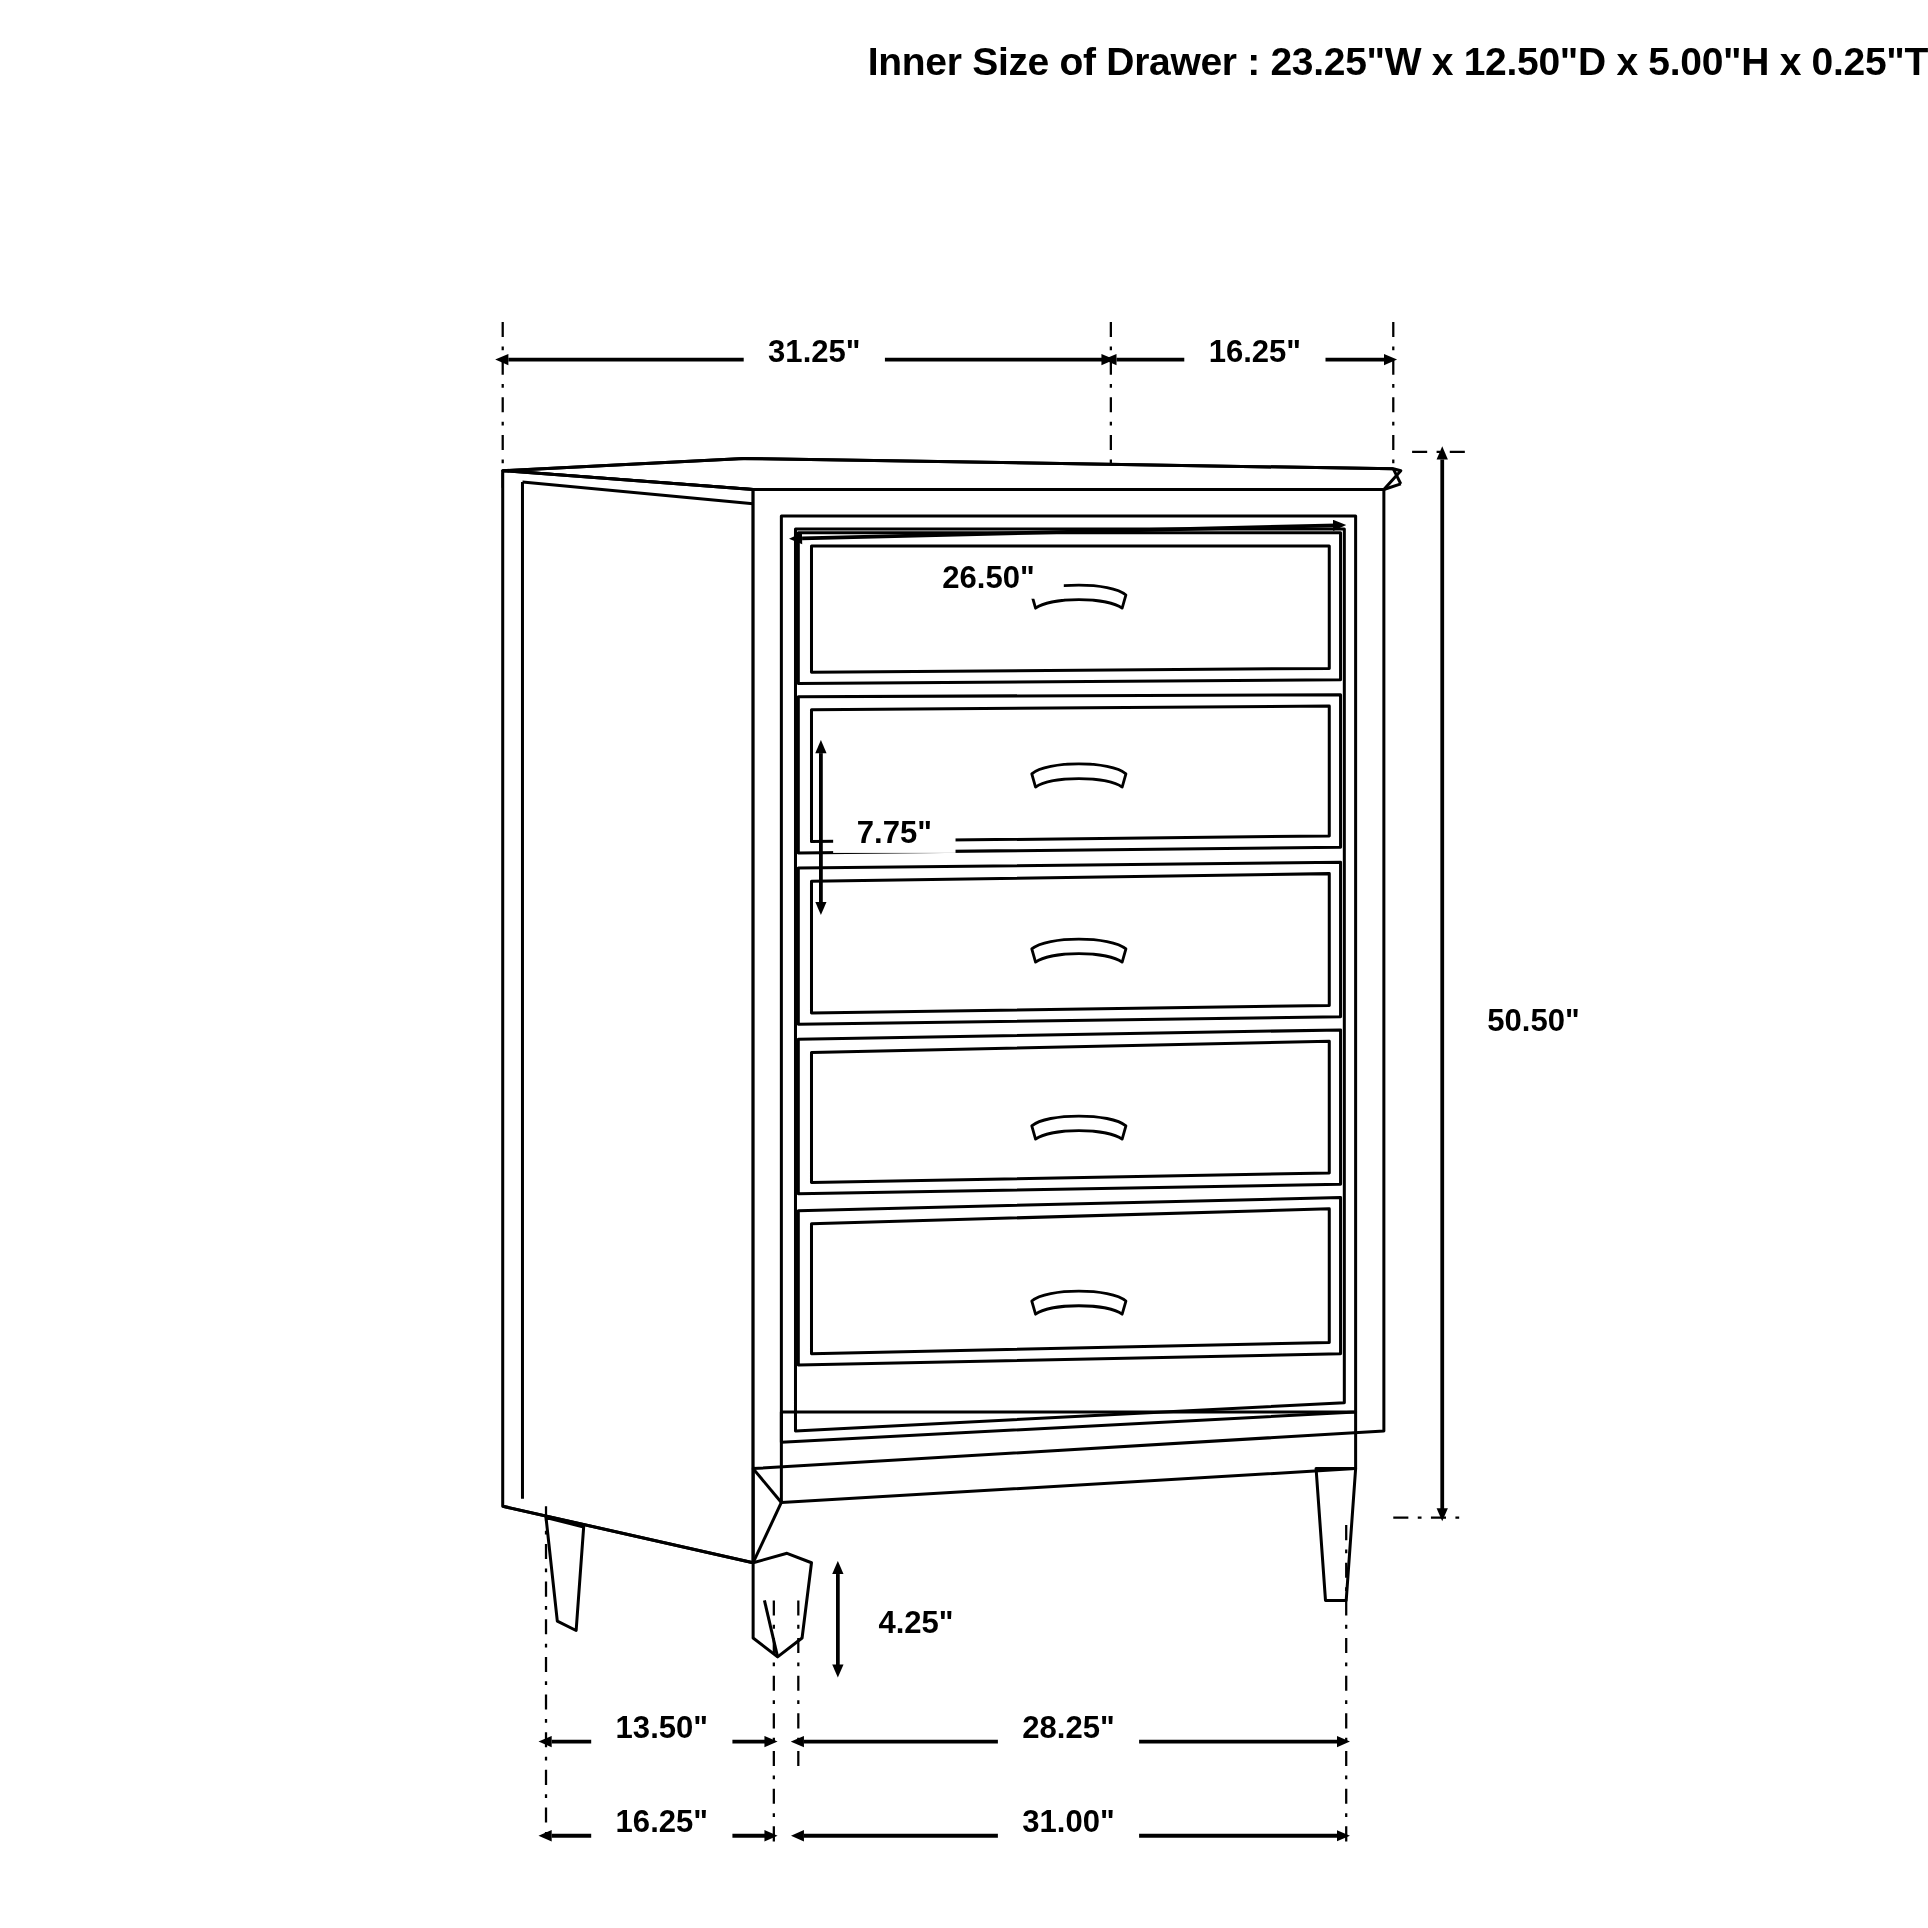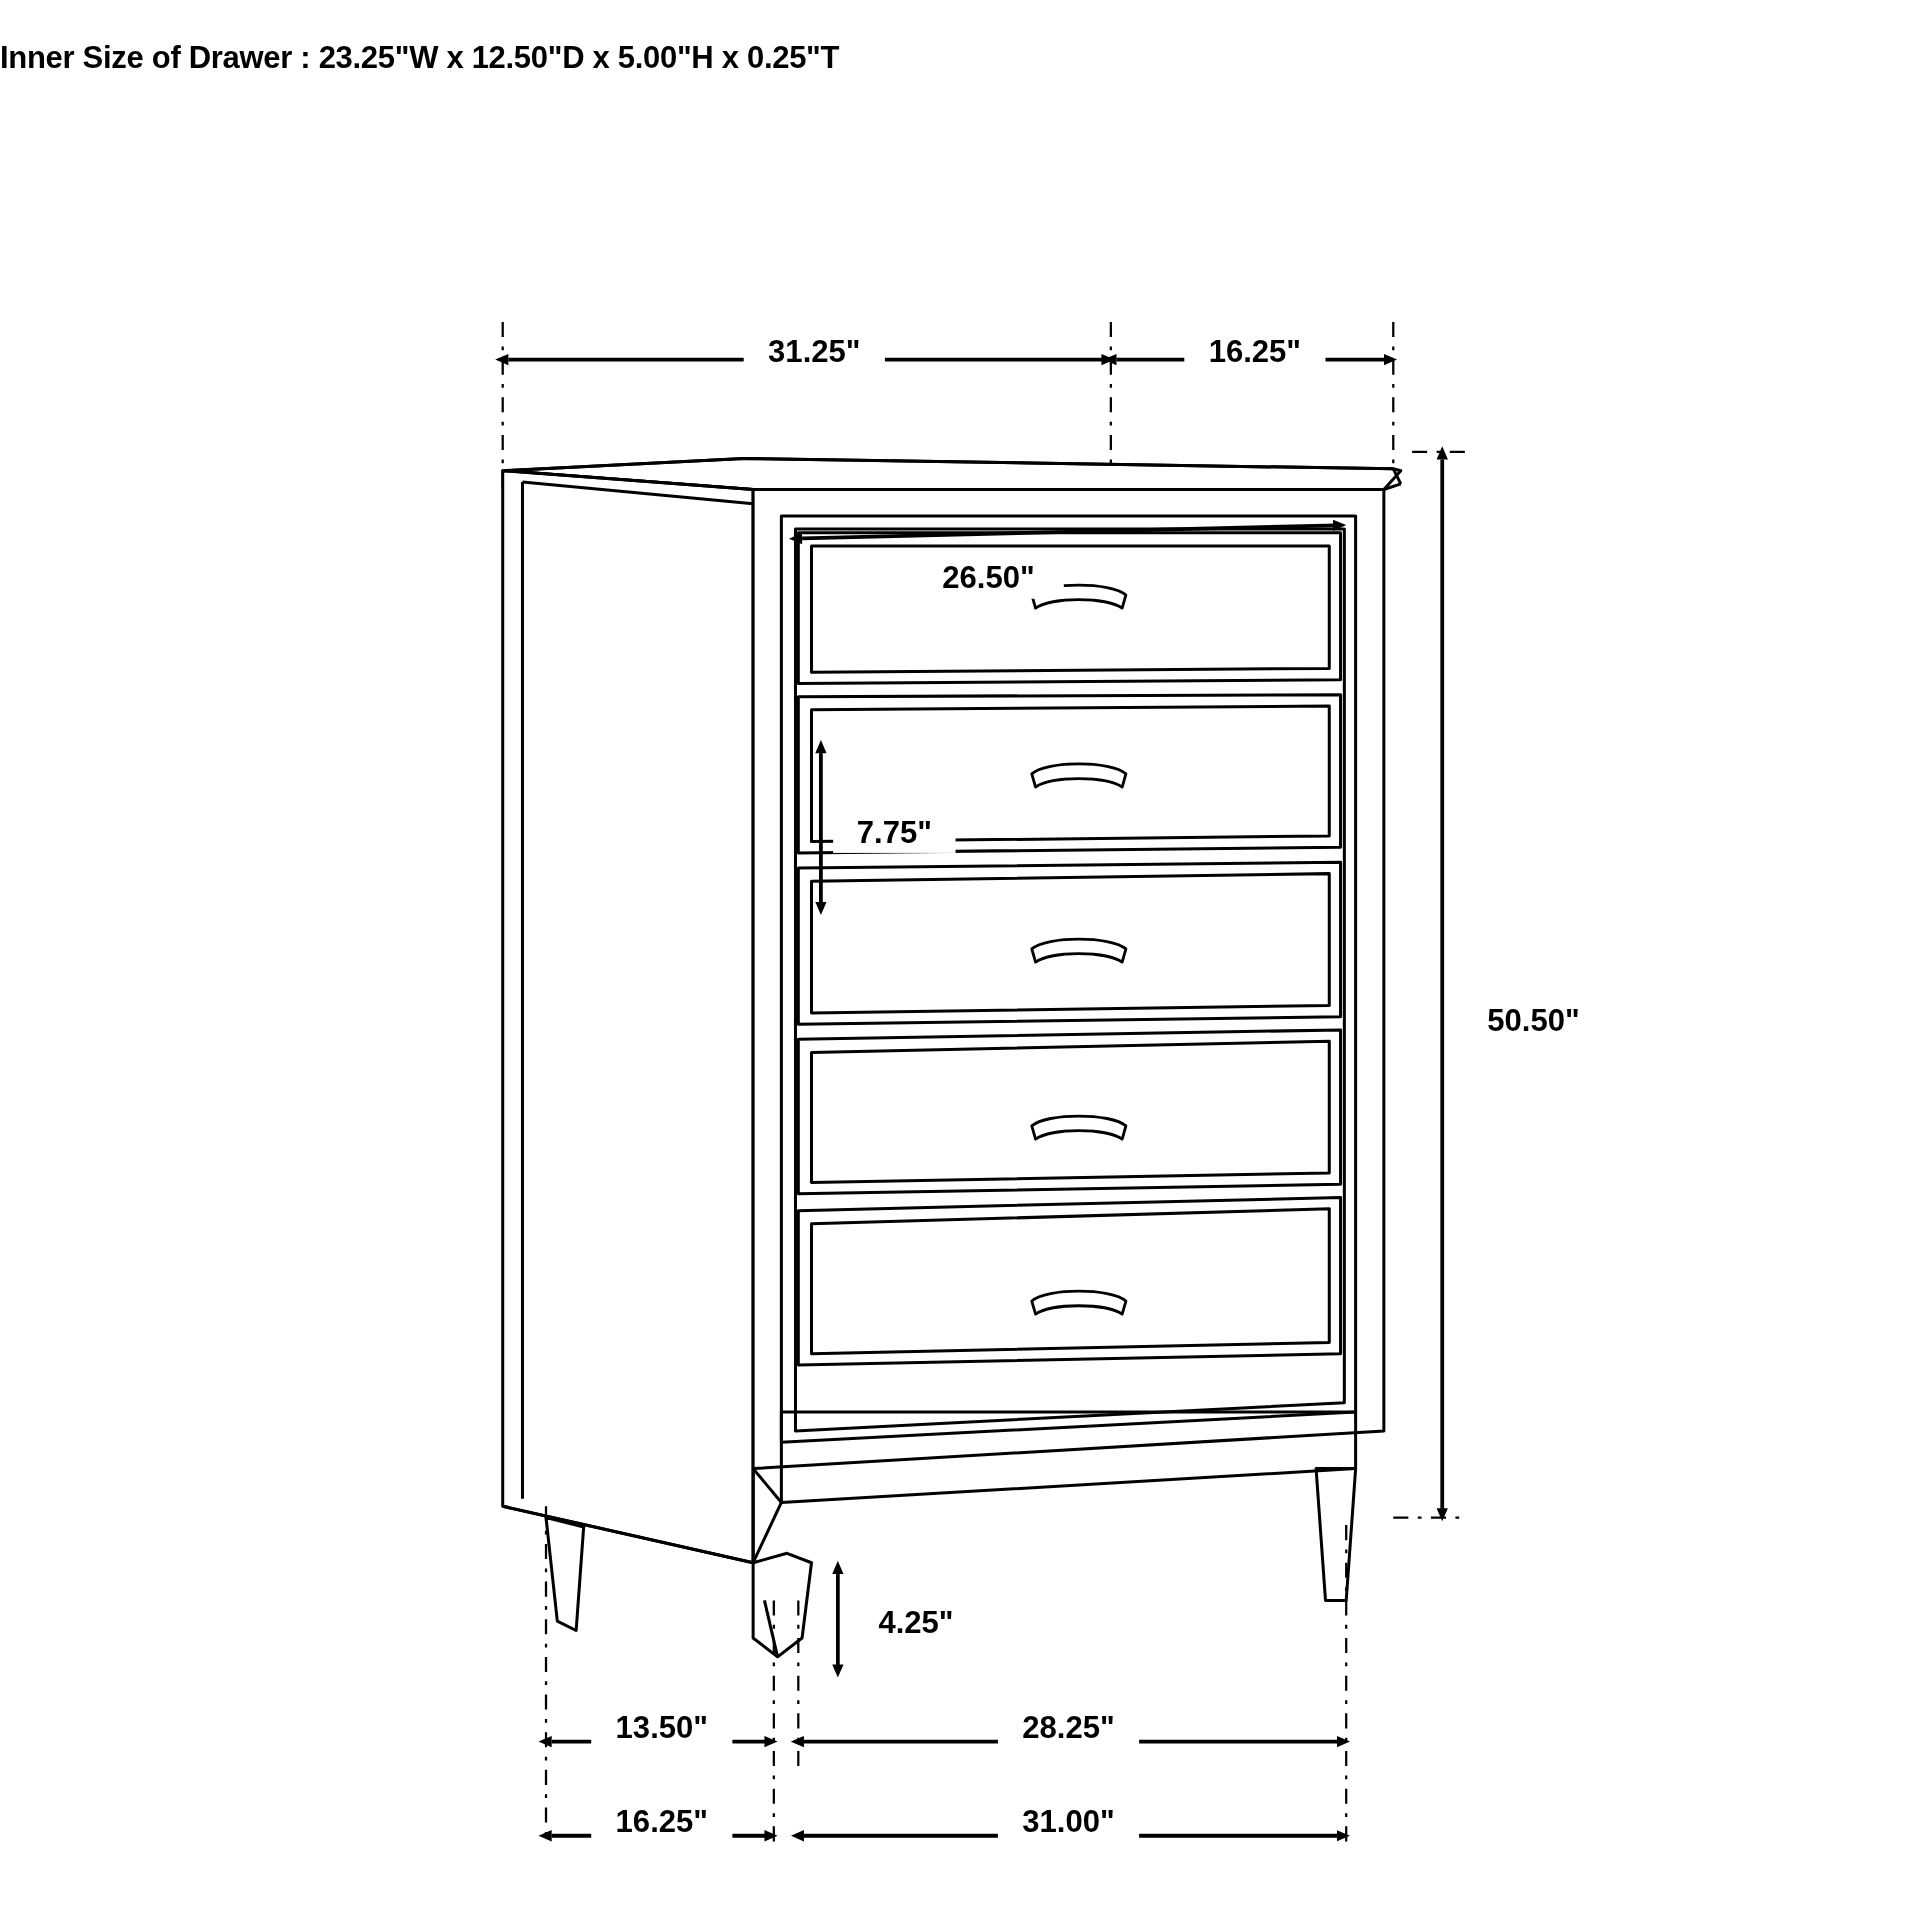--- a/index.html
+++ b/index.html
@@ -20,22 +20,22 @@
     left: 0;
     top: 0;
     width: 1928px;
     height: 1928px;
   }
   .title {
     position: absolute;
     left: 0;
     top: 40px;
     width: 1928px;
-    text-align: left;
-    font-size: 31px;
+    text-align: right;
+    font-size: 39px;
     font-weight: bold;
     letter-spacing: -0.3px;
   }
   svg {
     position: absolute;
     left: 0;
     top: 0;
   }
   text {
     font-family: "Liberation Sans", sans-serif;

